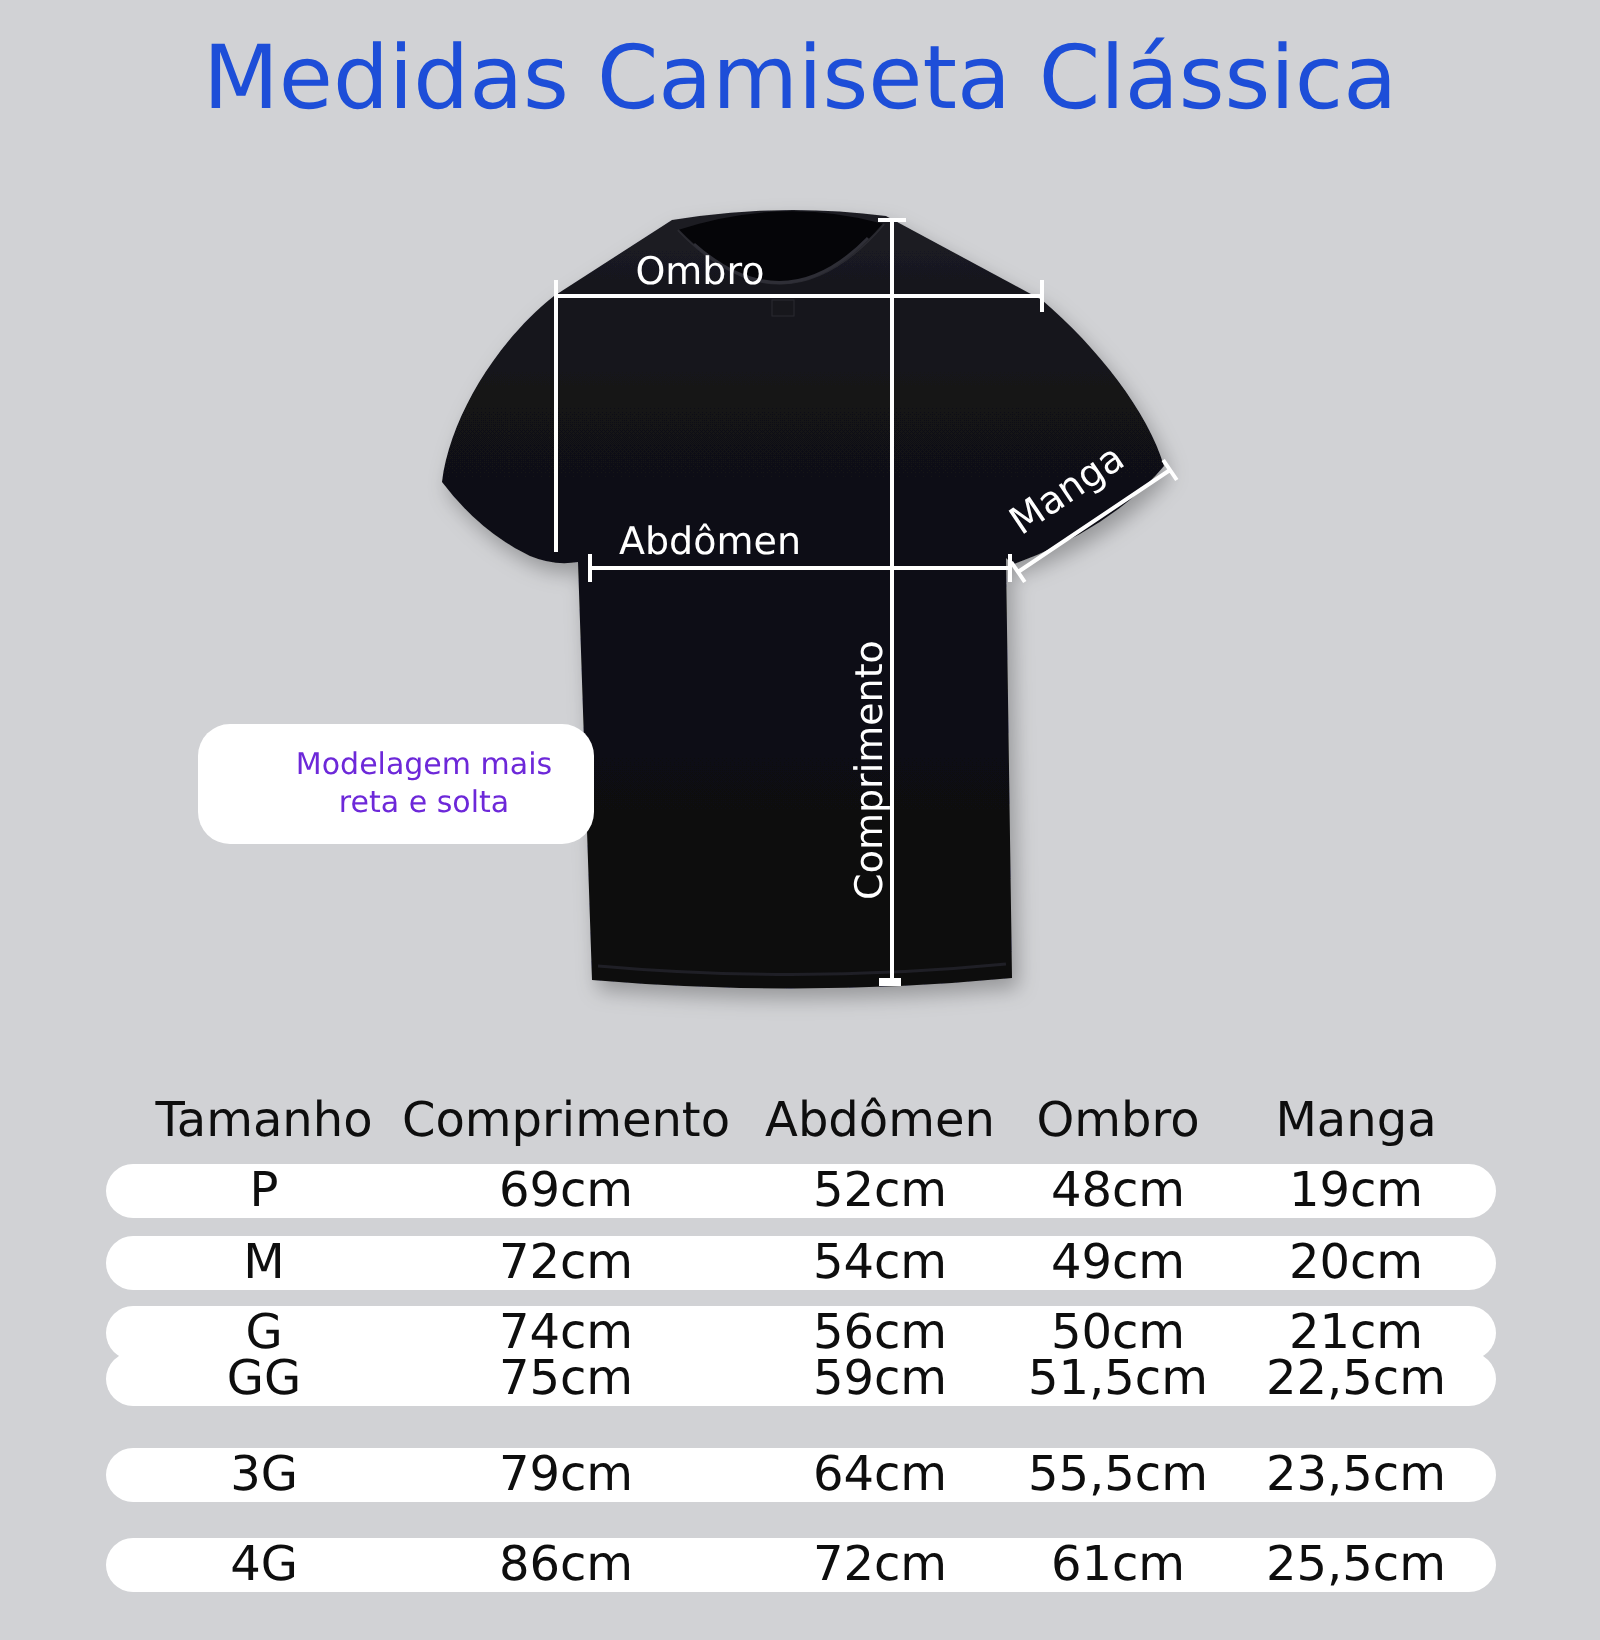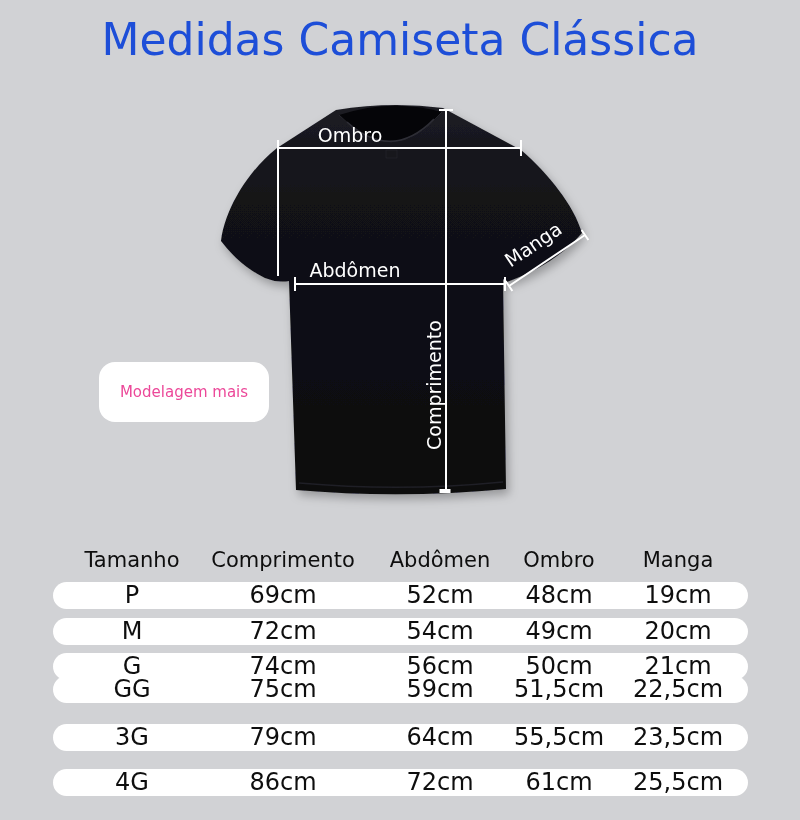--- a/index.html
+++ b/index.html
@@ -4,24 +4,24 @@
 <style>
   html,body{margin:0;padding:0;background:#d1d2d5;}
   .page{position:relative;width:800px;height:820px;background:#d1d2d5;
         font-family:"DejaVu Sans",sans-serif;overflow:hidden;}
   .title{position:absolute;top:15px;left:0;width:100%;text-align:center;
          font-size:44px;line-height:50px;color:#1d4ed8;font-weight:400;}
   .diagram-svg{position:absolute;left:0;top:0;}
   .diagram-svg text{font-family:"DejaVu Sans",sans-serif;font-size:19px;fill:#ffffff;}
   .note{position:absolute;left:99px;top:362px;width:170px;height:60px;
         background:#ffffff;border-radius:16px;display:flex;flex-direction:column;
-        justify-content:center;text-align:center;font-size:15px;line-height:19px;color:#ec4899;}
+        justify-content:center;text-align:center;font-size:15px;line-height:19px;color:#6d28d9;padding-left:28px;}
   .thead{position:absolute;left:53px;top:545px;width:695px;height:30px;}
   .thead span{position:absolute;transform:translateX(-50%);line-height:30px;
-              font-size:21px;color:#0e0e0e;white-space:nowrap;text-align:center;}
+              font-size:24px;color:#0e0e0e;white-space:nowrap;text-align:center;}
   .trow{position:absolute;left:53px;width:695px;height:27px;background:#ffffff;
         border-radius:13.5px;}
   .trow span{position:absolute;transform:translateX(-50%);line-height:27px;
              font-size:24px;color:#0e0e0e;white-space:nowrap;}
   .cx0{left:79px;} .cx1{left:230px;} .cx2{left:387px;} .cx3{left:506px;} .cx4{left:625px;}
 </style>
 </head>
 <body>
 
 <div class="page">
@@ -60,20 +60,21 @@
     <path d="M509,286 L585,235 M505.6,281 L512.4,291 M581.6,230 L588.4,240" stroke="#ffffff" stroke-width="2" fill="none"></path>
 
     <text x="350" y="142" text-anchor="middle">Ombro</text>
     <text x="355" y="277" text-anchor="middle">Abdômen</text>
     <text transform="translate(441,385) rotate(-90)" text-anchor="middle">Comprimento</text>
     <text transform="translate(537,250) rotate(-34)" text-anchor="middle">Manga</text>
   </svg>
 
   <div class="note">
     <div>Modelagem mais</div>
+    <div>reta e solta</div>
   </div>
 
   <div>
     <div class="thead">
       <span class="cx0">Tamanho</span>
       <span class="cx1">Comprimento</span>
       <span class="cx2">Abdômen</span>
       <span class="cx3">Ombro</span>
       <span class="cx4">Manga</span>
     </div>

